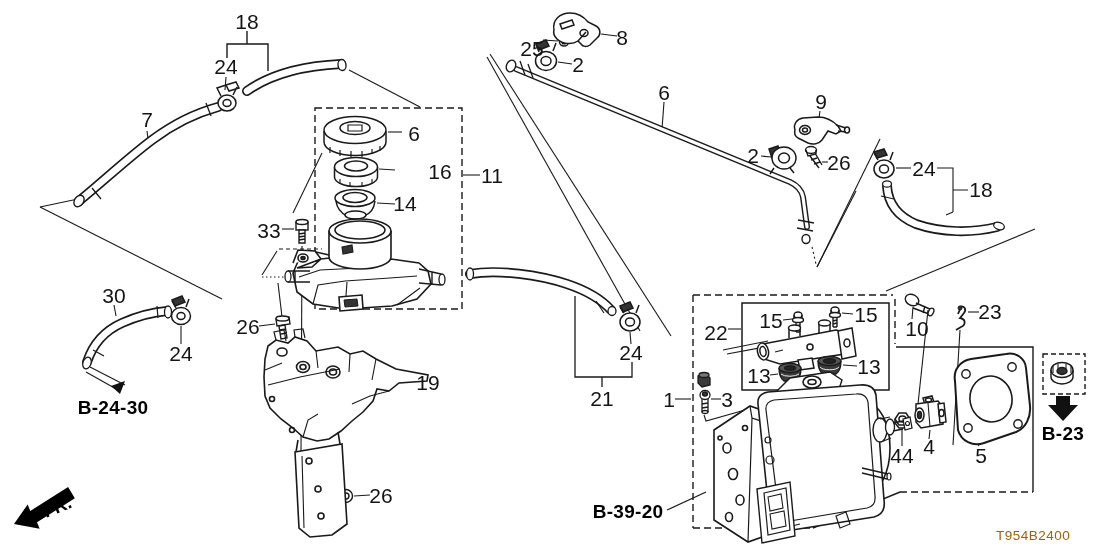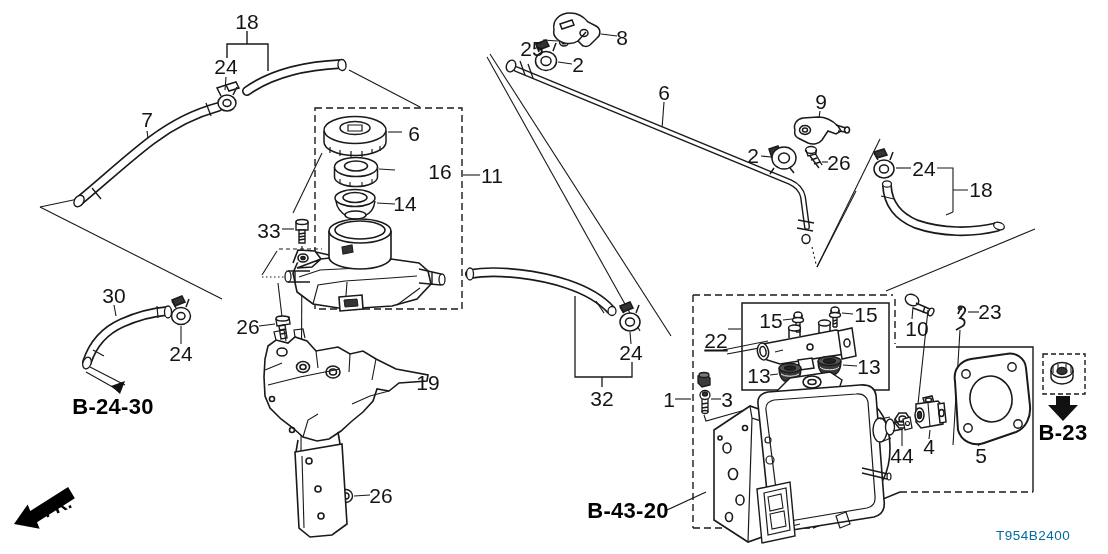--- a/index.html
+++ b/index.html
@@ -1,23 +1,23 @@
 <!DOCTYPE html>
 <html><head>
 <meta charset="utf-8">
 <style>
   html,body{margin:0;padding:0;background:#888;}
   .stage{position:relative;width:1108px;height:554px;background:#fff;overflow:hidden;
          font-family:"Liberation Sans",sans-serif;}
   .stage svg{position:absolute;left:0;top:0;}
   .callout{position:absolute;transform:translate(-50%,-50%);font-size:21px;font-weight:500;
            color:#141414;line-height:1;white-space:nowrap;}
-  .ref{position:absolute;transform:translate(-50%,-50%);font-size:22px;font-weight:bold;
+  .ref{position:absolute;transform:translate(-50%,-50%);font-size:19px;font-weight:bold;
        color:#000;line-height:1;white-space:nowrap;letter-spacing:.3px;}
-  .code{position:absolute;left:996px;top:528px;font-size:13.5px;color:#0369a1;letter-spacing:.5px;}
+  .code{position:absolute;left:996px;top:528px;font-size:13.5px;color:#a16207;letter-spacing:.5px;}
 </style>
 </head>
 <body>
 
 <div class="stage">
 <svg width="1108" height="554" viewBox="0 0 1108 554">
 
   <g stroke="#1a1a1a" stroke-width="1.1" fill="none">
     <path d="M40,207 L222,299"></path>
     <path d="M40,207 L78,199"></path>
@@ -413,33 +413,33 @@
       <span class="callout" style="left: 753px; top: 155px;">2</span>
       <span class="callout" style="left: 839px; top: 162px;">26</span>
       <span class="callout" style="left: 924px; top: 168px;">24</span>
       <span class="callout" style="left: 981px; top: 189px;">18</span>
       <span class="callout" style="left: 269px; top: 230px;">33</span>
       <span class="callout" style="left: 114px; top: 295px;">30</span>
       <span class="callout" style="left: 248px; top: 326px;">26</span>
       <span class="callout" style="left: 181px; top: 353px;">24</span>
       <span class="callout" style="left: 428px; top: 382px;">19</span>
       <span class="callout" style="left: 381px; top: 495px;">26</span>
-      <span class="callout" style="left: 602px; top: 398px;">32</span>
+      <span class="callout" style="left: 602px; top: 398px;">21</span>
       <span class="callout" style="left: 631px; top: 352px;">24</span>
       <span class="callout" style="left: 669px; top: 399px;">1</span>
-      <span class="callout" style="left: 716px; top: 340px; text-decoration: underline;">22</span>
+      <span class="callout" style="left: 716px; top: 332px;">22</span>
       <span class="callout" style="left: 771px; top: 320px;">15</span>
       <span class="callout" style="left: 866px; top: 314px;">15</span>
       <span class="callout" style="left: 759px; top: 375px;">13</span>
       <span class="callout" style="left: 869px; top: 366px;">13</span>
       <span class="callout" style="left: 727px; top: 399px;">3</span>
       <span class="callout" style="left: 917px; top: 328px;">10</span>
       <span class="callout" style="left: 990px; top: 311px;">23</span>
       <span class="callout" style="left: 902px; top: 455px;">44</span>
       <span class="callout" style="left: 929px; top: 446px;">4</span>
       <span class="callout" style="left: 981px; top: 455px;">5</span>
       <span class="ref" style="left: 113px; top: 407px;">B-24-30</span>
-      <span class="ref" style="left: 628px; top: 511px;">B-43-20</span>
+      <span class="ref" style="left: 628px; top: 511px;">B-39-20</span>
       <span class="ref" style="left: 1063px; top: 433px;">B-23</span>
     </div>
 
 <div class="code">T954B2400</div>
 </div>
 
 </body></html>

